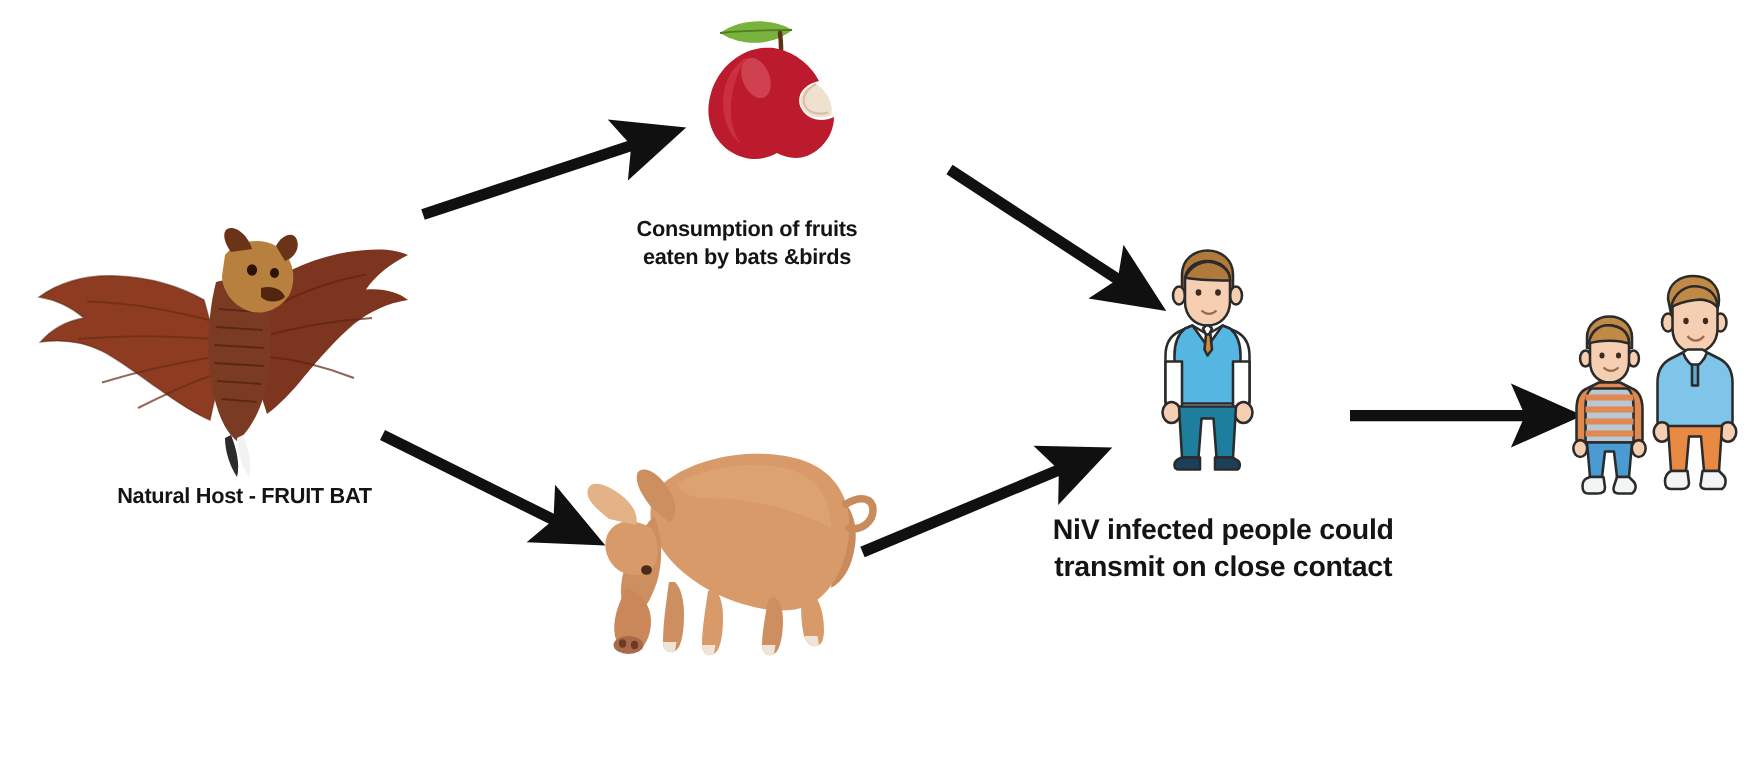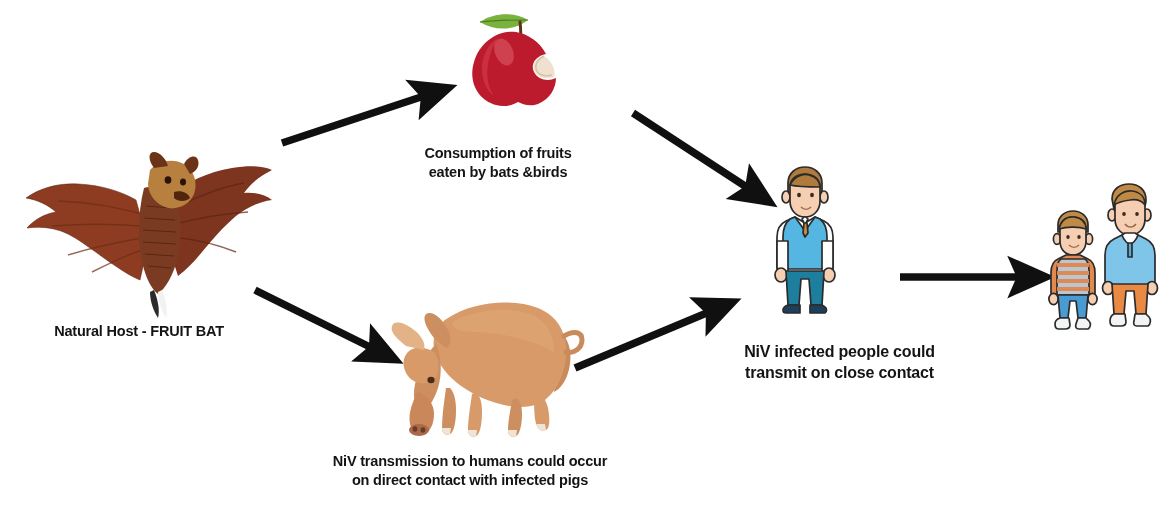--- a/index.html
+++ b/index.html
@@ -249,24 +249,22 @@
           <ellipse cx="3.5" cy="116" rx="4.6" ry="5.6" fill="#f6cfb2"></ellipse>
           <ellipse cx="42.5" cy="116" rx="4.6" ry="5.6" fill="#f6cfb2"></ellipse>
           <path d="M8,112 L38,112 L36,135 L28,135 L26,118 L20,118 L18,135 L10,135 Z" fill="#4a9bd1"></path>
           <path d="M10,135 L19,135 L20,142 C20,145 18,146 15,146 L9,146 C6,146 5,144 5,141 C5,137 7,136 10,135 Z" fill="#f2f4f5"></path>
           <path d="M28,135 L36,135 L39,138 C41,140 41,144 38,146 L29,146 C26,146 25,144 26,141 Z" fill="#f2f4f5"></path>
         </g>
       </g>
     </svg>
   </div>
 
-  <div class="caption" style="left:24px; top:322px; width:230px; font-size:14.5px;text-align:center;">Natural Host - FRUIT BAT</div>
+  <div class="caption" style="left:48px; top:322px; width:230px; font-size:14.5px;text-align:center;">Natural Host - FRUIT BAT</div>
 
   <div class="caption" style="left:398px; top:144px; width:200px; font-size:14.5px;">Consumption of fruits
 eaten by bats &amp;birds</div>
 
-  <div class="caption" style="left:285px; top:452px; width:370px; font-size:14.5px;">NiV transmission to humans could occur
-on direct contact with infected pigs</div>
-
-  <div class="caption" style="left:712px; top:341px; width:255px; font-size:16px;">NiV infected people could
+
+  <div class="caption" style="left:688px; top:341px; width:255px; font-size:19px;">NiV infected people could
 transmit on close contact</div>
 
 </div>
 
 </body></html>

